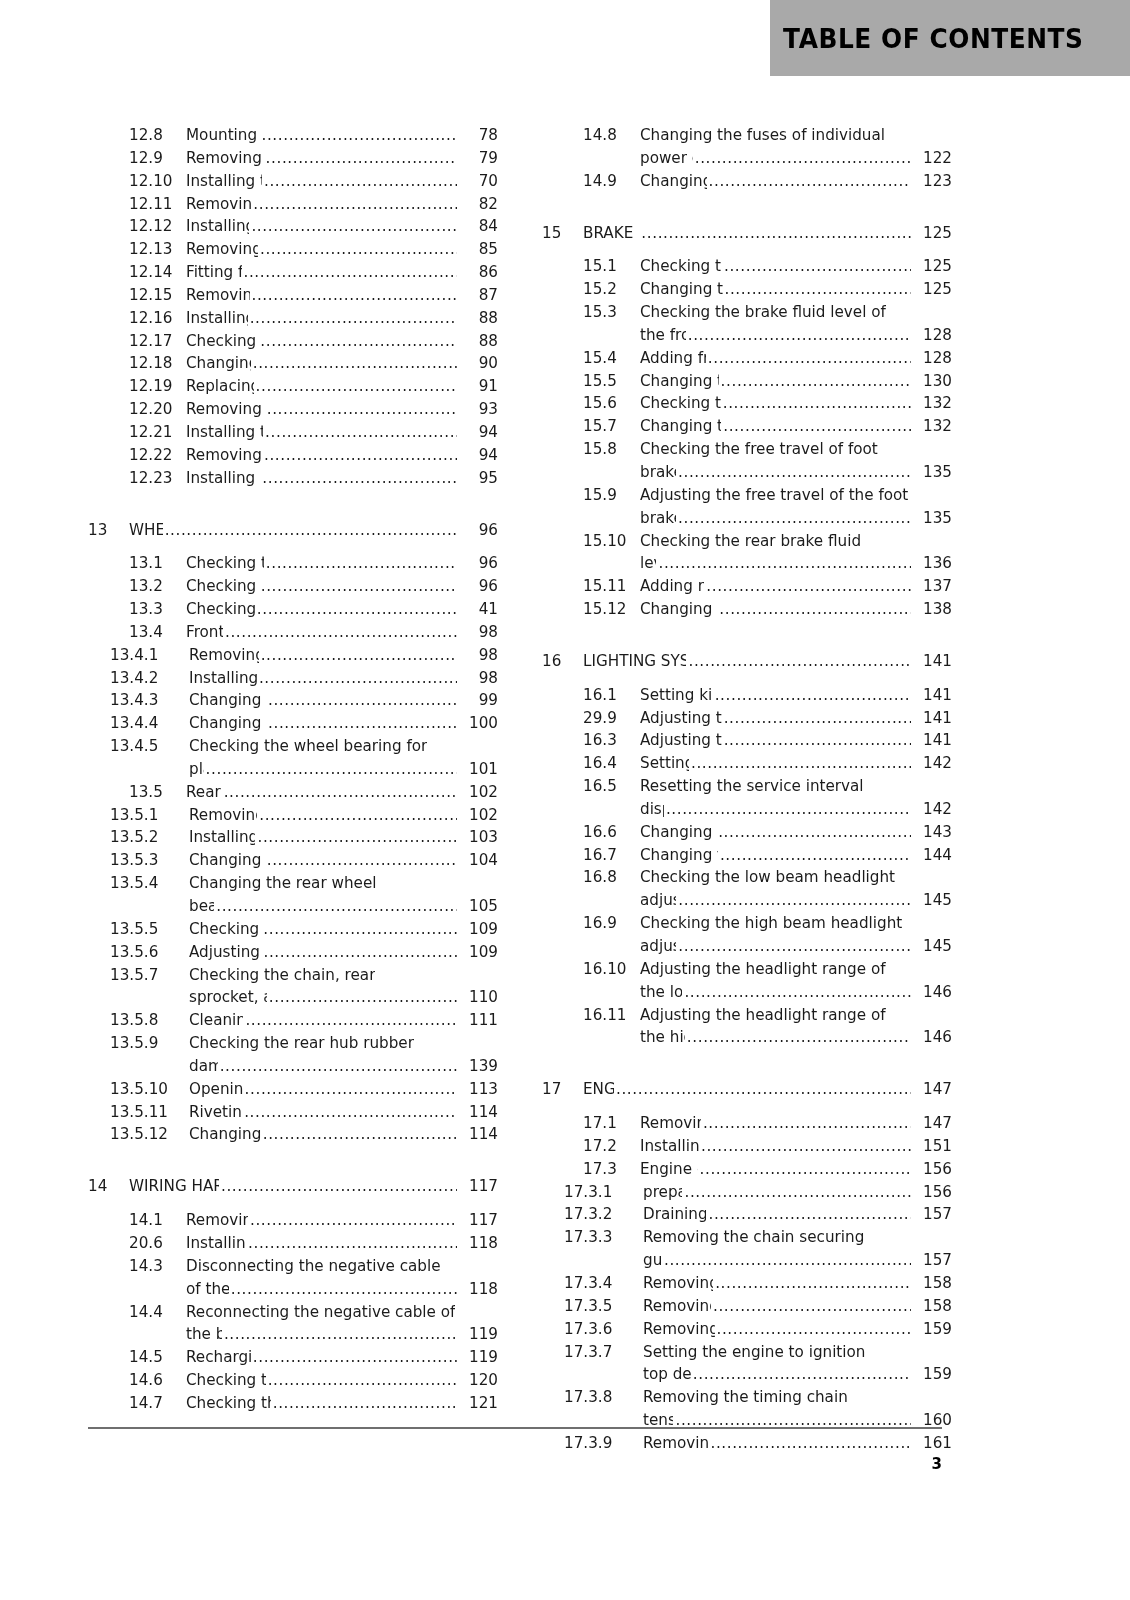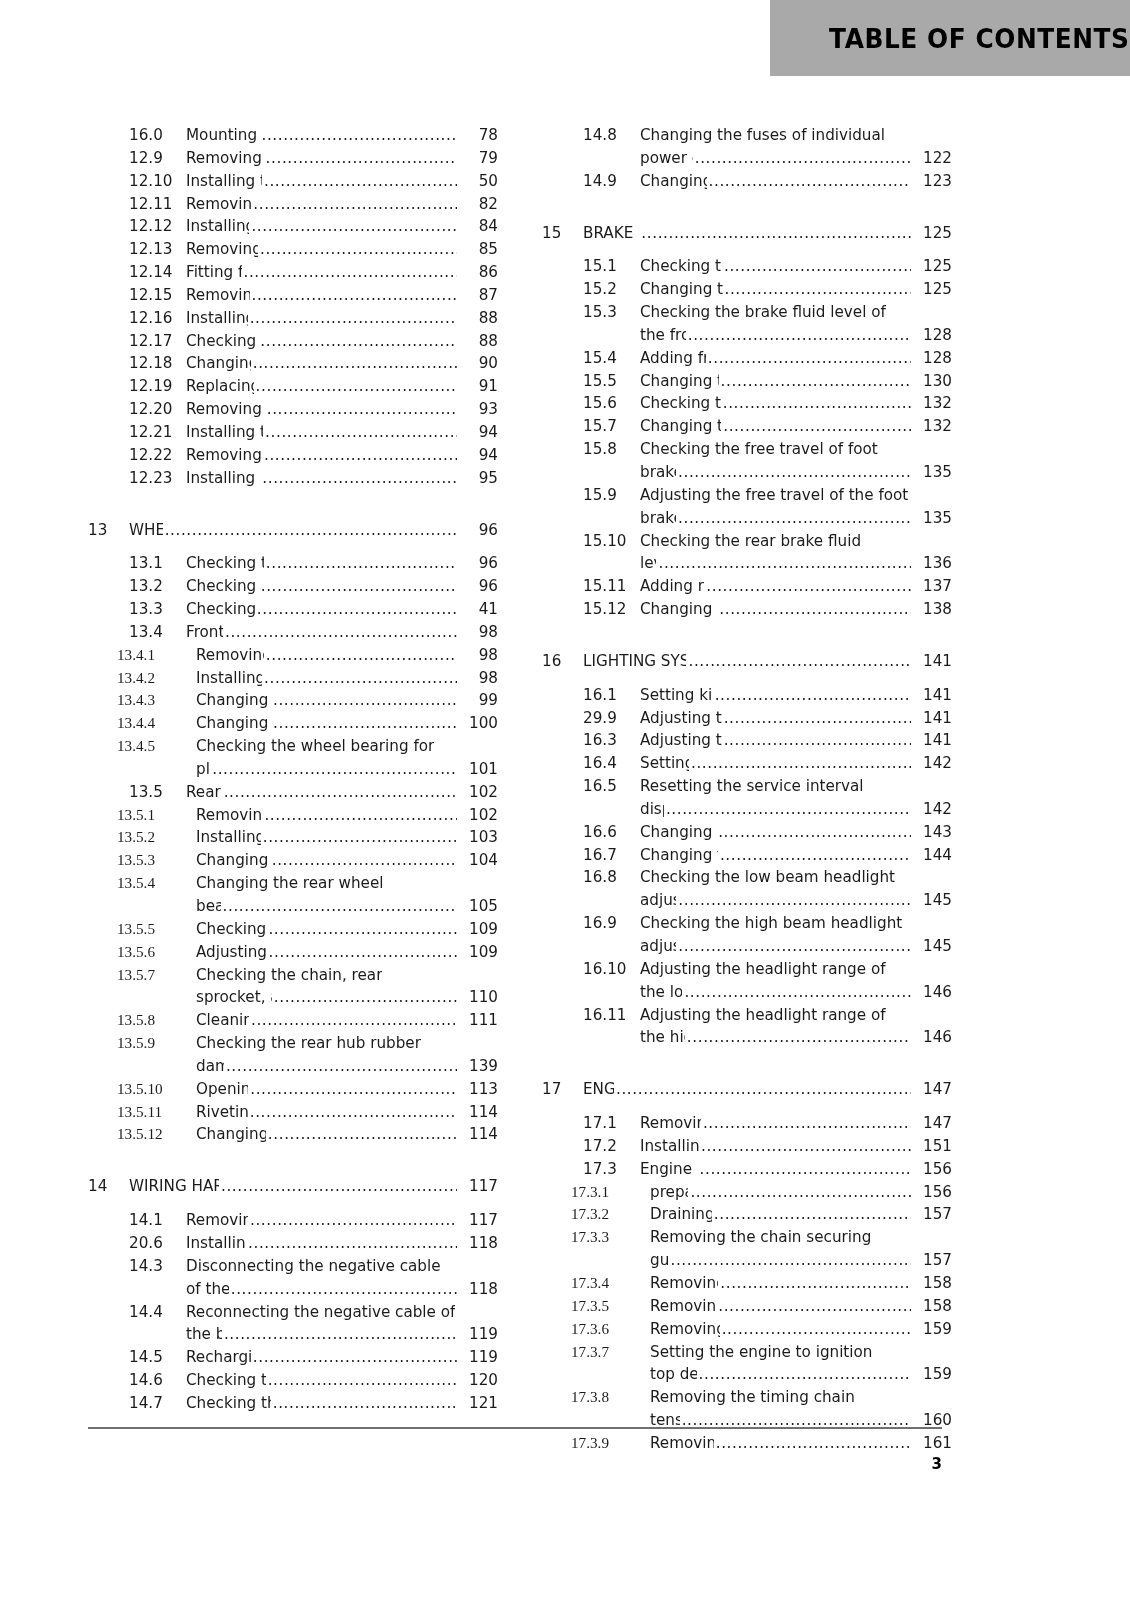--- a/index.html
+++ b/index.html
@@ -21,20 +21,21 @@
     position: absolute;
     top: 0;
     left: 770px;
     width: 360px;
     height: 76px;
     background: #a9a9a9;
     display: flex;
     align-items: center;
     justify-content: flex-end;
     box-sizing: border-box;
+    padding-right: 46px;
   }
   .header-title {
     font-family: "DejaVu Sans", "Liberation Sans", sans-serif;
     font-weight: bold;
     font-size: 27px;
     letter-spacing: 0.6px;
     color: #000000;
     transform: scaleX(0.92);
     transform-origin: right center;
     white-space: nowrap;
@@ -74,21 +75,21 @@
 
   .num {
     flex: 0 0 auto;
     white-space: nowrap;
   }
   
   .chapter .num { width: 41px; }
   
   .lvl2 .num { width: 57px; margin-left: 41px; }
   
-  .lvl3 .num { width: 79px; margin-left: 29px; font-family: Liberation Serif, serif; }
+  .lvl3 .num { width: 79px; margin-left: 22px; }
 
   .title-wrap {
     flex: 1 1 auto;
     min-width: 0;
   }
   .line {
     display: flex;
     align-items: baseline;
     width: 100%;
   }
@@ -142,21 +143,21 @@
 </head>
 <body>
 
 <div class="header-band" style="background: rgb(169, 169, 169);">
   <div class="header-title">TABLE OF CONTENTS</div>
 </div>
 
 <div class="columns">
   <div class="toc-col" id="col-0">
       <div class="toc-row lvl2">
-        <span class="num">16.0</span>
+        <span class="num">12.8</span>
         <div class="title-wrap">
           <div class="line">
             <span class="title">Mounting the battery cover</span>
             <span class="dots"></span>
             <span class="page">78</span>
           </div>
         </div>
       </div>
       <div class="toc-row lvl2">
         <span class="num">12.9</span>
@@ -167,21 +168,21 @@
             <span class="page">79</span>
           </div>
         </div>
       </div>
       <div class="toc-row lvl2">
         <span class="num">12.10</span>
         <div class="title-wrap">
           <div class="line">
             <span class="title">Installing the fuel tank cover</span>
             <span class="dots"></span>
-            <span class="page">50</span>
+            <span class="page">70</span>
           </div>
         </div>
       </div>
       <div class="toc-row lvl2">
         <span class="num">12.11</span>
         <div class="title-wrap">
           <div class="line">
             <span class="title">Removing the fuel tank</span>
             <span class="dots"></span>
             <span class="page">82</span>

